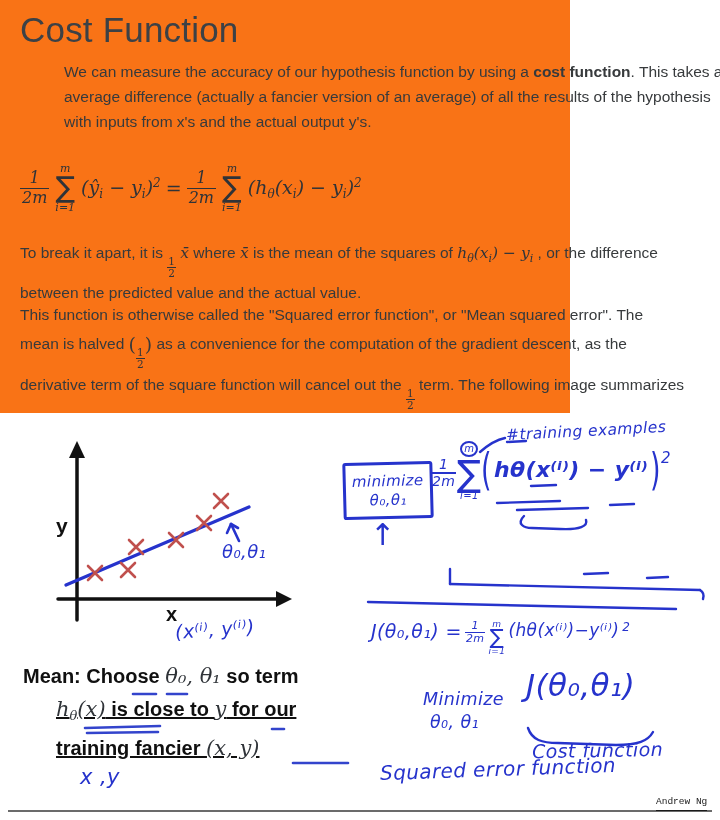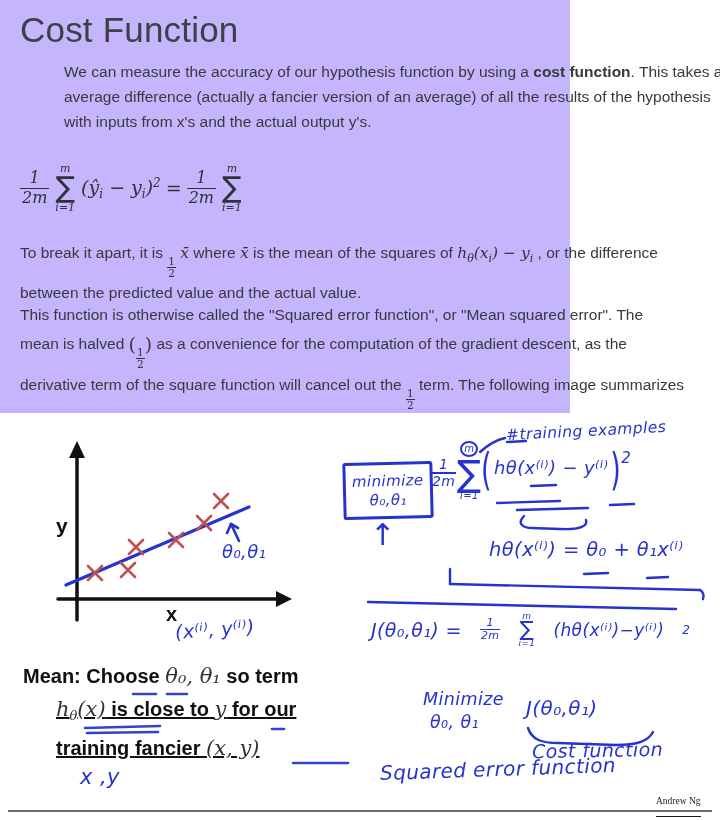--- a/index.html
+++ b/index.html
@@ -4,21 +4,21 @@
 <style>
   :root{
     --ink:#2633cc;
     --mark:#c0504d;
     --text:#373a3c;
     --title:#3c4146;
   }
   *{box-sizing:border-box;margin:0;padding:0;}
   html,body{background:#fff;}
   body{width:720px;height:820px;overflow:hidden;font-family:"Liberation Sans",sans-serif;}
-  #page{position:relative;width:570px;height:820px;background:#c4b5fd;}
+  #page{position:relative;width:570px;height:820px;background:#f97316;}
 
   
   .doc-title{
     position:absolute;left:20px;top:10px;
     font-size:35px;font-weight:300;color:var(--title);letter-spacing:.2px;
   }
   .para{
     position:absolute;left:20px;
     font-size:15.5px;line-height:25px;color:var(--text);
   }
@@ -70,43 +70,43 @@
   #frac1 .den{border-top:2px solid var(--ink);padding:0 1px;}
   #sigma1{left:457px;top:28px;display:flex;flex-direction:column;align-items:center;line-height:1;}
   #sigma1 .circ-m{
     width:18px;height:16px;border:2px solid var(--ink);border-radius:50%;
     font-size:10px;display:flex;align-items:center;justify-content:center;font-style:italic;
   }
   #sigma1 .sym{font-size:36px;font-style:normal;line-height:.95;}
   #sigma1 .lim{font-size:10px;}
   #expr1{left:481px;top:38px;display:flex;align-items:flex-start;}
   #expr1 .bigp{display:inline-block;font-size:27px;transform:scaleY(1.65);font-style:normal;line-height:1.4;}
-  #expr1 .inner{font-size:18px;padding:6px 2px 0 2px;}
+  #expr1 .inner{font-size:22px;padding:6px 2px 0 2px;font-weight:bold;}
   #expr1 .sq{font-size:15px;margin-top:-2px;}
   #training-label{left:506px;top:9px;font-size:15.5px;transform:rotate(-3deg);}
   #hyp{left:489px;top:125px;font-size:19.5px;}
   #xy-pair{left:175px;top:205px;font-size:19px;transform:rotate(-4deg);}
-  #jformula{left:371px;top:199px;display:flex;align-items:center;gap:18px;}
+  #jformula{left:371px;top:207px;display:flex;align-items:flex-start;gap:3px;}
   #jformula .lead{font-size:19px;}
   #jformula .jfrac{display:flex;flex-direction:column;align-items:center;font-size:11px;line-height:1.1;}
   #jformula .jfrac .den{border-top:1.6px solid var(--ink);padding:0 1px;}
   #jformula .jsum{display:flex;flex-direction:column;align-items:center;line-height:.9;}
   #jformula .jsum .lim{font-size:9px;}
   #jformula .jsum .sym{font-size:21px;font-style:normal;}
   #jformula .tail{font-size:17px;}
   #jformula .sq{font-size:12px;vertical-align:8px;}
   #min2{left:423px;top:275px;font-size:17.5px;line-height:23px;}
   #min2 .l2{padding-left:7px;}
-  #j2{left:526px;top:283px;font-size:20px;}
+  #j2{left:526px;top:254px;font-size:31px;}
   #cost-label{left:532px;top:326px;font-size:19px;transform:rotate(-1deg);}
   #squared-label{left:380px;top:344px;font-size:20px;transform:rotate(-2deg);}
   #xy-small{left:80px;top:352px;font-size:21px;}
   #author{
     position:absolute;z-index:2;left:656px;top:383px;font-size:9.5px;color:#1a1a1a;
-    border-bottom:1px solid #1a1a1a;padding-bottom:10px;font-family:Liberation Serif, serif;
+    border-bottom:1px solid #1a1a1a;padding-bottom:3px;font-family:Liberation Mono, monospace;
   }
 
   
   #idea{position:absolute;z-index:2;left:23px;top:247px;color:#101010;font-size:20px;line-height:33px;font-weight:bold;white-space:nowrap;}
   #idea .ind{padding-left:33px;text-decoration:underline;}
   #idea .im{font-family:"DejaVu Serif",serif;font-style:italic;font-weight:normal;color:#2f3338;font-size:21px;}
   #idea sub{font-size:13px;vertical-align:-4px;}
 </style>
 </head>
 <body>
@@ -131,20 +131,21 @@
     <span>=</span>
     <span class="frac">
         <span>1</span>
         <span class="den">2m</span>
       </span>
     <span class="bigsum">
         <span class="lim">m</span>
         <span class="sym">∑</span>
         <span class="lim">i=1</span>
       </span>
+    <span><span>(h</span><sub>θ</sub><span>(x</span><sub>i</sub><span>) − y</span><sub>i</sub><span>)</span><sup>2</sup></span>
   </div>
 
   <p class="para" id="p2"><span>To break it apart, it is </span><span class="ifrac">
         <span>1</span>
         <span class="den">2</span>
       </span> <span class="mathfont">x̄</span><span> where </span><span class="mathfont">x̄</span><span> is the mean of the squares of </span><span class="mathfont"><span>h</span><sub style="font-size:11px">θ</sub><span>(x</span><sub style="font-size:11px">i</sub><span>) − y</span><sub style="font-size:11px">i</sub></span><span> , or the difference between the predicted value and the actual value.</span></p>
 
   <p class="para" id="p3"><span>This function is otherwise called the "Squared error function", or "Mean squared error". The mean is halved </span><span class="paren">(</span><span class="ifrac">
         <span>1</span>
         <span class="den">2</span>
@@ -233,21 +234,20 @@
       <span class="sym">∑</span>
       <span class="lim">i=1</span>
     </div>
     <div class="hand" id="expr1">
       <span class="bigp">(</span>
         <span class="inner">hθ(x⁽ⁱ⁾) − y⁽ⁱ⁾</span>
         <span class="bigp">)</span>
         <span class="sq">2</span>
     </div>
 
-    <div class="hand" id="hyp">hθ(x⁽ⁱ⁾) = θ₀ + θ₁x⁽ⁱ⁾</div>
     <div class="hand" id="xy-pair">(x⁽ⁱ⁾, y⁽ⁱ⁾)</div>
 
     <div class="hand" id="jformula">
       <span class="lead">J(θ₀,θ₁) =</span>
       <span class="jfrac">
           <span>1</span>
           <span class="den">2m</span>
         </span>
       <span class="jsum">
           <span class="lim">m</span>

